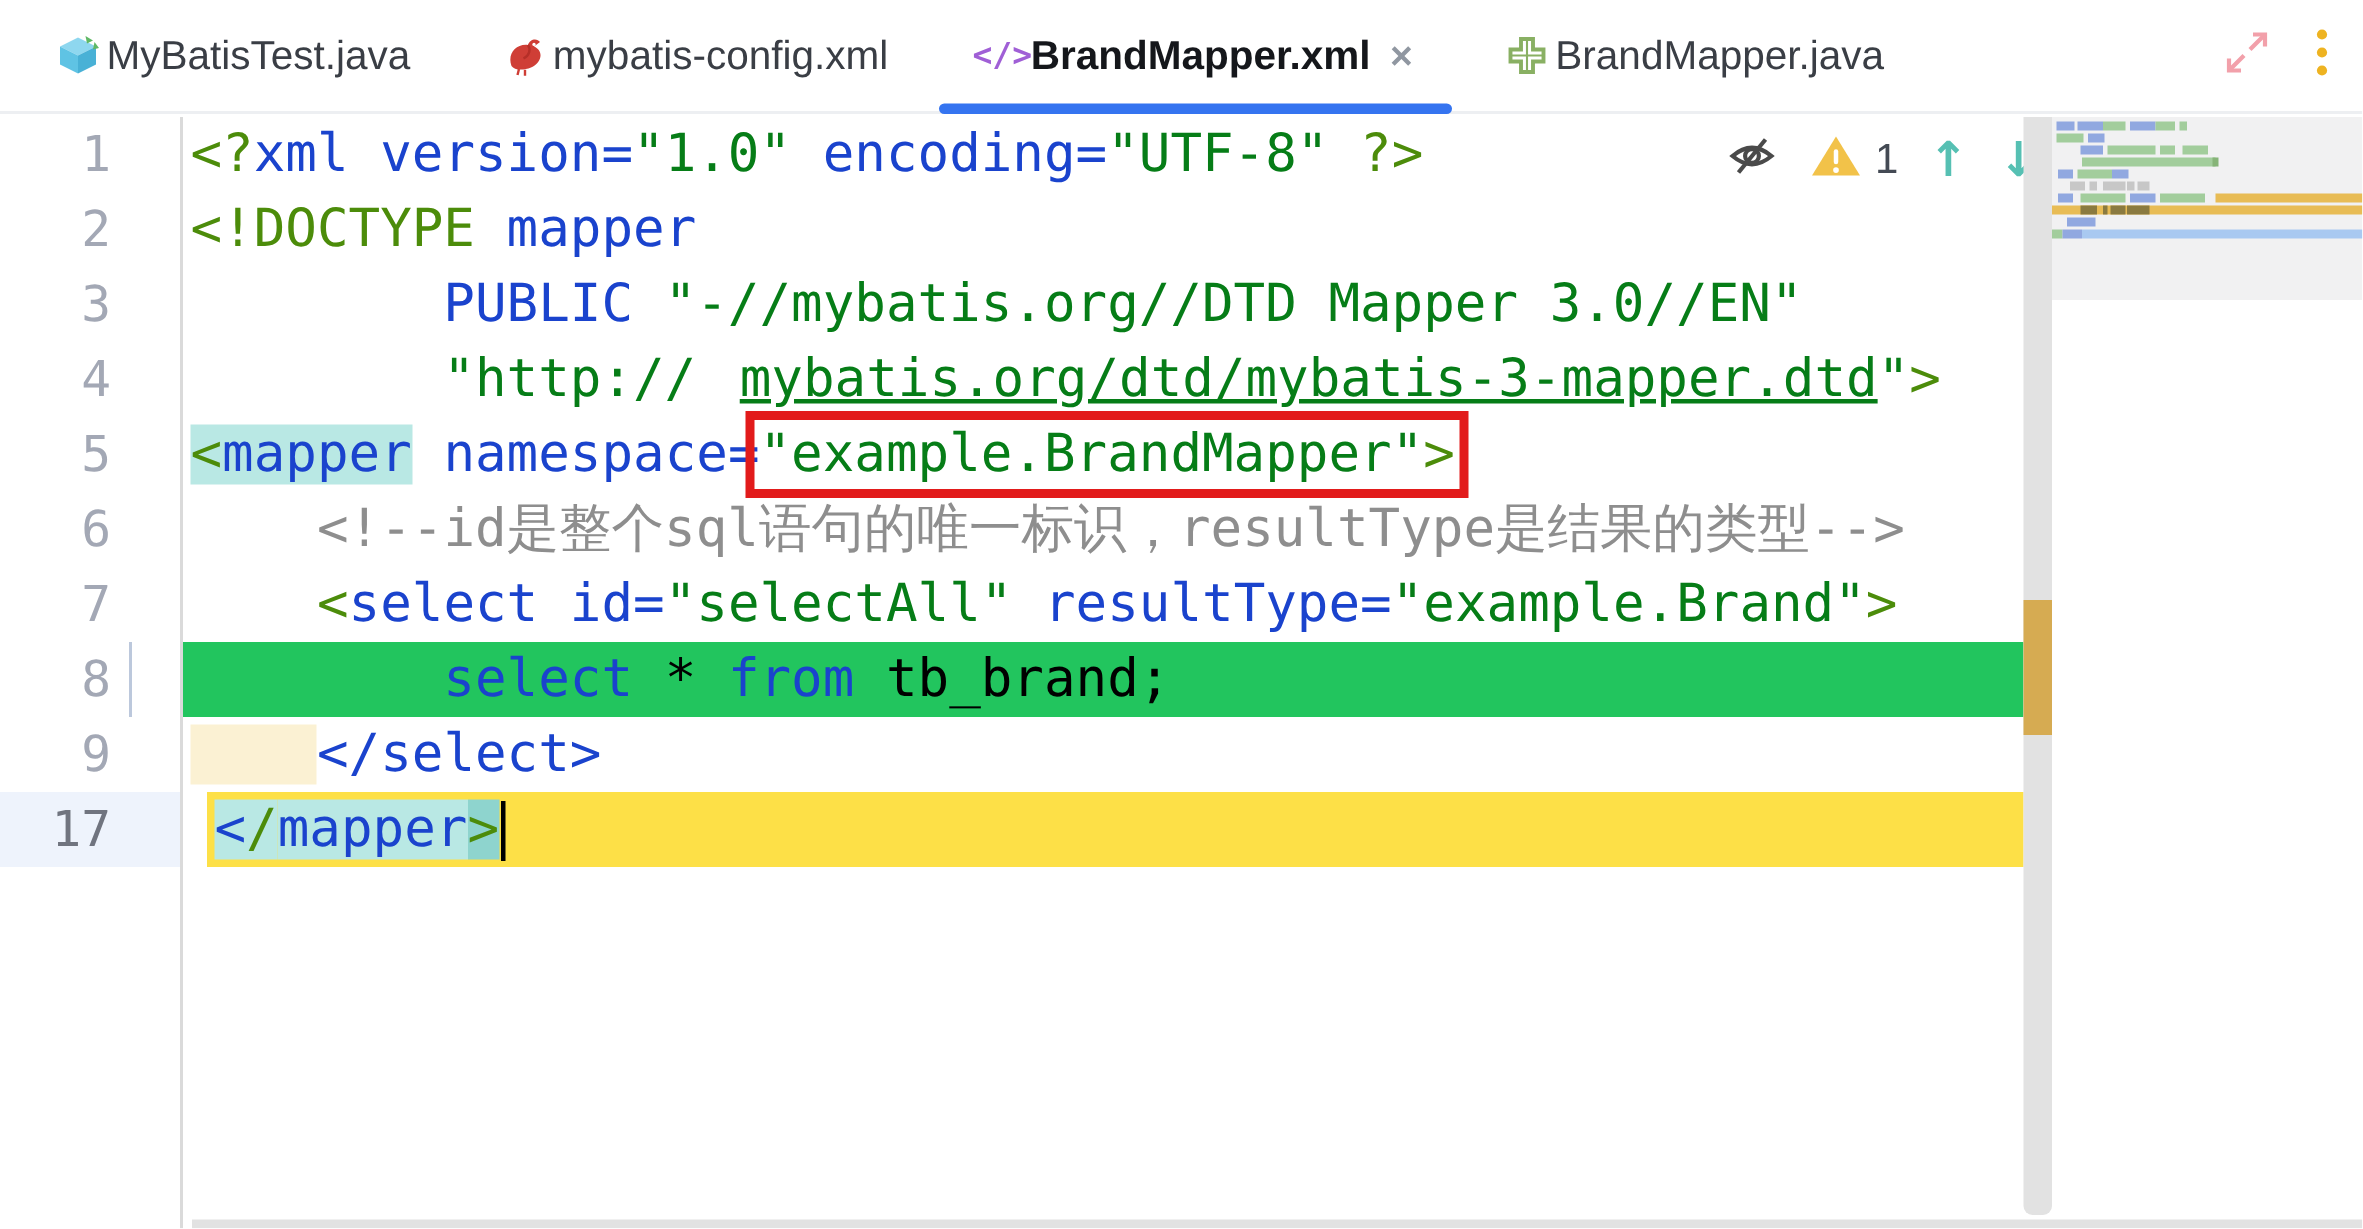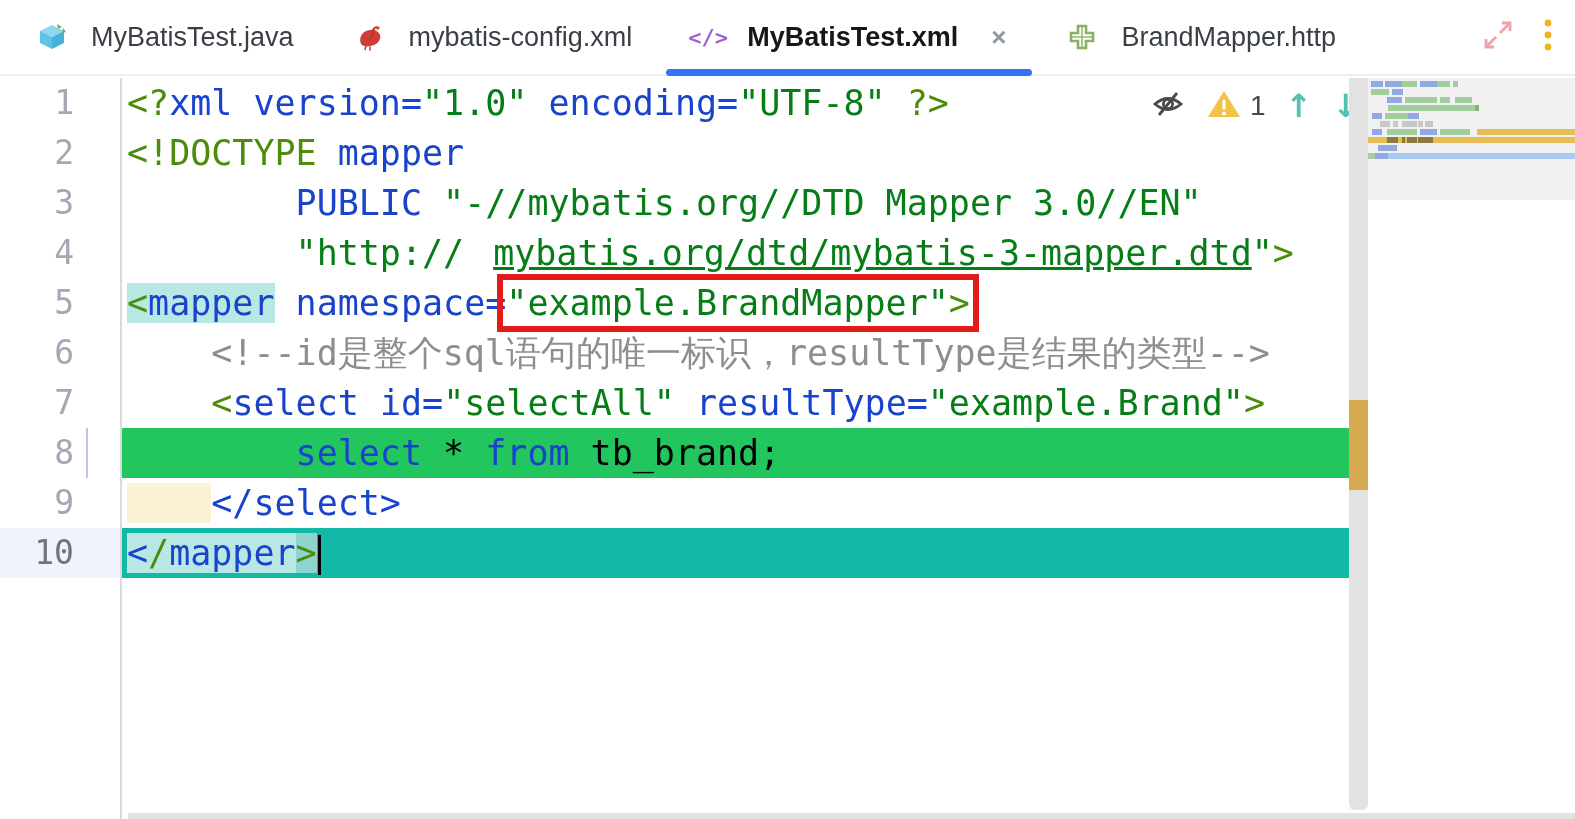--- a/index.html
+++ b/index.html
@@ -2,21 +2,21 @@
 <html><head>
 <meta charset="utf-8">
 <style>
   html,body{margin:0;padding:0;background:#ffffff;}
   .screen{position:relative;width:1575px;height:819px;background:#ffffff;overflow:hidden;
           font-family:"Liberation Sans",sans-serif;}
 
   
   .tabbar{position:absolute;top:0;left:0;right:0;height:76px;display:flex;align-items:center;
           padding-left:6px;border-bottom:2px solid #edeff2;background:#fff;box-sizing:border-box;}
-  .tab{display:flex;align-items:center;gap:23px;height:100%;padding:0 30px;position:relative;
+  .tab{display:flex;align-items:center;gap:3px;height:100%;padding:0 30px;position:relative;
        font-size:27px;color:#3a3e45;cursor:default;}
   .tab.active{font-weight:bold;color:#15171b;}
   .tab.active .underline{position:absolute;left:4px;right:4px;bottom:-2px;height:7px;
        background:#3574f0;border-radius:4px;}
   .ticon{display:flex;align-items:center;justify-content:center;width:32px;height:32px;}
   .xmlglyph{font-family:"DejaVu Sans Mono",monospace;font-weight:bold;font-size:22px;color:#a05fd6;}
   .closex{font-size:26px;color:#9097a1;margin-left:10px;line-height:1;}
   .tabbar-right{margin-left:auto;display:flex;align-items:center;gap:30px;padding-right:22px;}
 
   
@@ -24,21 +24,21 @@
   .gutter{position:absolute;top:0;left:0;width:122px;bottom:0;border-right:2px solid #dadada;box-sizing:border-box;}
   .gutter-hl{position:absolute;top:450px;height:50px;left:0;right:0;background:#eef3fc;}
   .lnum{position:absolute;left:0;width:74px;text-align:right;
         font-family:"DejaVu Sans Mono",monospace;font-size:33px;line-height:50px;color:#a3a8b5;}
   .lnum.active{color:#70747f;}
 
   .code{position:absolute;top:0;left:122px;width:1227px;
         font-family:"DejaVu Sans Mono",monospace;font-size:35px;line-height:50px;white-space:pre;}
   .row{height:50px;padding-left:5px;position:relative;}
   .row-sql{background:#22c55e;}
-  .row-caret{background:#14b8a6;}
+  .row-caret{background:#fde047;margin-left:16px;}
 
   .tok{display:inline;}
   .tag{color:#1a43cd;}
   .brk{color:#4c8c0a;}
   .str{color:#067d17;}
   .pln{color:#000000;}
   .cmt{color:#8e8e8e;}
   .und{text-decoration:underline;margin-left:29px;}
   .hl-teal{background:#b9e8e4;}
   .hl-teal2{background:#8ed4ce;}
@@ -88,34 +88,34 @@
           <path d="M12 25 l-1 4 M16 25.5 l0 4" stroke="#cf3e36" stroke-width="1.6"></path>
         </svg>
       </span>
       <span>mybatis-config.xml</span>
     </div>
 
     <div class="tab active">
       <span class="ticon">
         <span class="xmlglyph">&lt;/&gt;</span>
       </span>
-      <span>MyBatisTest.xml</span>
+      <span>BrandMapper.xml</span>
       <span class="closex">×</span>
       <span class="underline"></span>
     </div>
 
     <div class="tab">
       <span class="ticon">
         <svg width="28" height="28" viewBox="0 0 28 28">
           <path d="M10 3 h8 v7 h7 v8 h-7 v7 h-8 v-7 h-7 v-8 h7 z" fill="none" stroke="#89b063" stroke-width="2.6"></path>
           <line x1="14" y1="3" x2="14" y2="25" stroke="#89b063" stroke-width="1.4"></line>
           <line x1="3" y1="14" x2="25" y2="14" stroke="#89b063" stroke-width="1.4"></line>
         </svg>
       </span>
-      <span>BrandMapper.http</span>
+      <span>BrandMapper.java</span>
     </div>
 
     <div class="tabbar-right">
       <span>
         <svg width="30" height="30" viewBox="0 0 30 30" fill="none" stroke="#f2a0aa" stroke-width="2.8">
           <path d="M17 13 L27 3"></path>
             <path d="M19 3 h8 v8"></path>
           <path d="M13 17 L3 27"></path>
             <path d="M3 19 v8 h8"></path>
         </svg>
@@ -137,21 +137,21 @@
       <div>
           <div class="lnum" style="top: 0px;">1</div>
           <div class="lnum" style="top: 50px;">2</div>
           <div class="lnum" style="top: 100px;">3</div>
           <div class="lnum" style="top: 150px;">4</div>
           <div class="lnum" style="top: 200px;">5</div>
           <div class="lnum" style="top: 250px;">6</div>
           <div class="lnum" style="top: 300px;">7</div>
           <div class="lnum" style="top: 350px;">8</div>
           <div class="lnum" style="top: 400px;">9</div>
-          <div class="lnum active" style="top: 450px;">10</div>
+          <div class="lnum active" style="top: 450px;">17</div>
         </div>
     </div>
 
     <div class="code"><div class="row"><span class="tok brk">&lt;?</span><span class="tok tag">xml version</span><span class="tok tag">=</span><span class="tok str">"1.0"</span><span class="tok pln"> </span><span class="tok tag">encoding</span><span class="tok tag">=</span><span class="tok str">"UTF-8"</span><span class="tok pln"> </span><span class="tok brk">?&gt;</span></div><div class="row"><span class="tok brk">&lt;!DOCTYPE</span><span class="tok tag"> mapper</span></div><div class="row"><span class="tok pln">        </span><span class="tok tag">PUBLIC</span><span class="tok pln"> </span><span class="tok str">"-//mybatis.org//DTD Mapper 3.0//EN"</span></div><div class="row"><span class="tok pln">        </span><span class="tok str">"http://</span><span class="tok str und">mybatis.org/dtd/mybatis-3-mapper.dtd</span><span class="tok str">"</span><span class="tok brk">&gt;</span></div><div class="row"><span class="tok brk hl-teal">&lt;</span><span class="tok tag hl-teal">mapper</span><span class="tok pln"> </span><span class="tok tag">namespace</span><span class="tok tag">=</span><span class="rbx"><span class="tok str">"example.BrandMapper"</span><span class="tok brk">&gt;</span></span></div><div class="row"><span class="tok pln">    </span><span class="tok cmt">&lt;!--id是整个sql语句的唯一标识，resultType是结果的类型--&gt;</span></div><div class="row"><span class="tok pln">    </span><span class="tok brk">&lt;</span><span class="tok tag">select</span><span class="tok pln"> </span><span class="tok tag">id</span><span class="tok tag">=</span><span class="tok str">"selectAll"</span><span class="tok pln"> </span><span class="tok tag">resultType</span><span class="tok tag">=</span><span class="tok str">"example.Brand"</span><span class="tok brk">&gt;</span></div><div class="row row-sql"><span class="tok pln">        </span><span class="tok tag">select</span><span class="tok pln"> </span><span class="tok pln">*</span><span class="tok pln"> </span><span class="tok tag">from</span><span class="tok pln"> tb_brand;</span></div><div class="row"><span class="tok pln sqlbg">    </span><span class="tok tag">&lt;/select&gt;</span></div><div class="row row-caret"><span class="tok tag hl-teal">&lt;</span><span class="tok brk hl-teal">/</span><span class="tok tag hl-teal">mapper</span><span class="tok brk hl-teal2">&gt;</span><span class="caret"></span></div></div>
 
     <div class="iguide"></div>
 
     <div class="widget">
       <span>
         <svg width="36" height="32" viewBox="0 0 36 32" fill="none" stroke="#4a4a4a" stroke-width="2.8">

